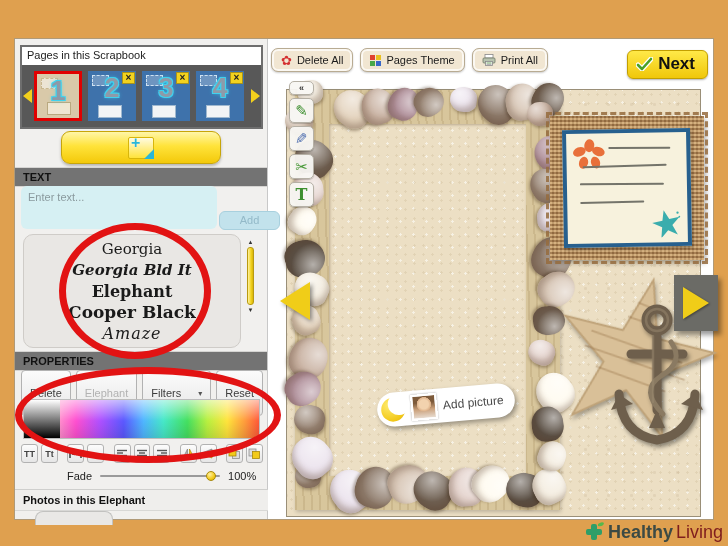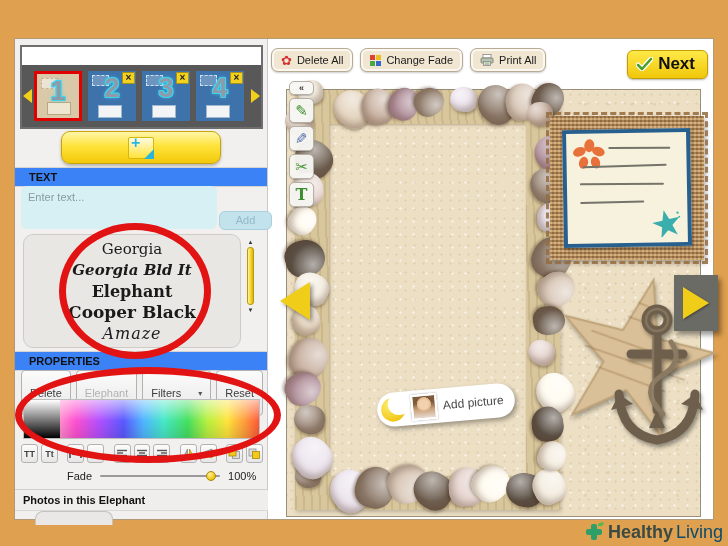--- a/index.html
+++ b/index.html
@@ -22,25 +22,25 @@
   .thumb.sel .ph2{background:#efe6d2;border-color:#b9a87f;}
   .pagenum{position:absolute;left:0;top:2px;width:100%;text-align:center;font-size:27px;font-weight:bold;color:#8e9aa8;
     text-shadow:-1px -1px 0 #3fd2ef,1px -1px 0 #3fd2ef,-1px 1px 0 #3fd2ef,1px 1px 0 #3fd2ef,0 0 4px #3fd2ef;}
   .closex{position:absolute;top:1px;right:1px;width:13px;height:12px;background:#f2d21e;border:1px solid #a8921e;font-size:10px;font-weight:bold;line-height:10px;text-align:center;color:#222;cursor:pointer;}
   .add-page{position:absolute;left:46px;top:92px;width:160px;height:33px;border:1px solid #c7a50a;border-radius:9px;
     background:linear-gradient(#fff6a8,#ffe33a 45%,#f3c90a);box-shadow:0 2px 3px rgba(0,0,0,.25);
     display:flex;align-items:center;justify-content:center;gap:8px;font-size:20px;color:#111;cursor:pointer;}
   .note-icon{position:relative;width:26px;height:22px;background:linear-gradient(#fffbe0,#ffe33a);border:1px solid #d8b60a;border-radius:2px;}
   .note-icon .plus{position:absolute;left:2px;top:-4px;font-size:16px;font-weight:bold;color:#29b6d8;text-shadow:0 0 1px #fff;}
   .note-icon .fold{position:absolute;right:-1px;bottom:-1px;width:0;height:0;border-left:10px solid transparent;border-bottom:10px solid #29b6d8;}
-  .sec-head{position:absolute;left:0;width:100%;padding:3px 14px;font-size:11px;font-weight:bold;color:#111;border-top:1px solid #d5d4d2;border-bottom:1px solid #d5d4d2;background:#3b82f6;}
+  .sec-head{position:absolute;left:0;width:100%;padding:3px 8px;font-size:11px;font-weight:bold;color:#111;border-top:1px solid #d5d4d2;border-bottom:1px solid #d5d4d2;background:#737373;}
   .text-head{top:128px;}
   .text-input{position:absolute;left:6px;top:147px;width:196px;height:43px;background:#d6f0f3;border:none;border-radius:6px;padding:5px 7px;font-size:11px;color:#333;resize:none;outline:none;font-family:"Liberation Sans",sans-serif;}
   .text-input::placeholder{color:#8a9a9e;}
-  .add-text{position:absolute;left:204px;top:172px;width:53px;height:19px;background:#c2e2ec;border:1px solid #a8d0de;border-radius:6px;font-size:11px;color:#93b9c8;text-align:center;line-height:17px;cursor:pointer;}
+  .add-text{position:absolute;left:204px;top:172px;width:61px;height:19px;background:#c2e2ec;border:1px solid #a8d0de;border-radius:6px;font-size:11px;color:#93b9c8;text-align:center;line-height:17px;cursor:pointer;}
   .font-list{position:absolute;left:8px;top:195px;width:218px;height:114px;background:#e9e7e4;border:1px solid #cfccc8;border-radius:10px;text-align:center;padding-top:4px;overflow:hidden;}
   .font-item{height:21px;line-height:21px;color:#1a1a1a;cursor:pointer;}
   .f-georgia{font-family:"DejaVu Serif",serif;font-size:15px;}
   .f-georgia-bld{font-family:"DejaVu Serif",serif;font-size:15px;font-weight:bold;font-style:italic;}
   .f-cooper{font-family:"DejaVu Serif",serif;font-size:17px;font-weight:900;}
   .f-elephant{font-family:"DejaVu Serif",serif;font-size:16px;font-weight:800;}
   .f-amaze{font-family:"DejaVu Serif",serif;font-size:16px;font-style:italic;letter-spacing:1px;}
   .vscroll{position:absolute;left:231px;top:200px;width:9px;height:106px;}
   .vscroll .arr{font-size:6px;color:#333;text-align:center;line-height:6px;cursor:pointer;}
   .vscroll .thumby{width:7px;height:58px;margin:2px auto;background:linear-gradient(90deg,#fff3a0,#f2d21e 60%,#d8b60a);border:1px solid #b89a10;border-radius:3px;cursor:pointer;}
@@ -143,30 +143,31 @@
   .nav-arrow-left{position:absolute;left:-7px;top:192px;width:0;height:0;z-index:9;cursor:pointer;
     border-top:19px solid transparent;border-bottom:19px solid transparent;border-right:30px solid #f0cd18;
     filter:drop-shadow(2px 2px 2px rgba(0,0,0,.45));}
   .nav-arrow-right{position:absolute;left:387px;top:185px;width:44px;height:56px;background:#6b6b66;z-index:9;cursor:pointer;
     box-shadow:3px 4px 5px rgba(0,0,0,.4);display:flex;align-items:center;justify-content:center;}
   .nav-arrow-right .tri{width:0;height:0;border-top:16px solid transparent;border-bottom:16px solid transparent;border-left:26px solid #f0cd18;filter:drop-shadow(1px 1px 1px rgba(0,0,0,.4));}
 
   
   .brand{position:absolute;right:5px;bottom:3px;display:flex;align-items:center;gap:3px;font-size:18px;}
   .brand .w1{font-weight:bold;color:#3c4a44;}
-  .brand .w2{color:#0c4a6e;}
+  .brand .w2{color:#7f1d1d;}
 </style>
 </head>
 <body>
 
 <div class="window">
 
   <div class="sidebar">
 
     <div class="pages-panel">
+      <div class="pages-title">Pages in this Scrapbook</div>
       <div class="pages-strip">
         <div class="strip-arrow left"></div>
         <div class="thumb sel">
           <span class="ph1"></span>
           <span class="ph2"></span>
           <span class="pagenum">1</span>
         </div>
         <div class="thumb">
           <span class="ph1"></span>
           <span class="ph2"></span>
@@ -318,21 +319,21 @@
       <span class="flower-icon">✿</span>
       <span>Delete All</span>
     </button>
     <button class="tbtn">
       <span class="grid-icon">
           <i class="gi1"></i>
           <i class="gi2"></i>
           <i class="gi3"></i>
           <i class="gi4"></i>
         </span>
-      <span>Change Fade</span>
+      <span>Pages Theme</span>
     </button>
     <button class="tbtn">
       <svg width="14" height="12" viewBox="0 0 14 12">
         <rect x="3" y="0.5" width="8" height="3.5" fill="#fff" stroke="#888" stroke-width=".8"></rect>
         <rect x="1" y="4" width="12" height="5" rx="1" fill="#b9c4b0" stroke="#6e7a66" stroke-width=".8"></rect>
         <rect x="3.5" y="7.5" width="7" height="4" fill="#fff" stroke="#888" stroke-width=".8"></rect>
         <line x1="4.5" y1="9" x2="9.5" y2="9" stroke="#4a8a3a" stroke-width=".8"></line>
         <line x1="4.5" y1="10.4" x2="9.5" y2="10.4" stroke="#999" stroke-width=".8"></line>
       </svg>
       <span>Print All</span>

